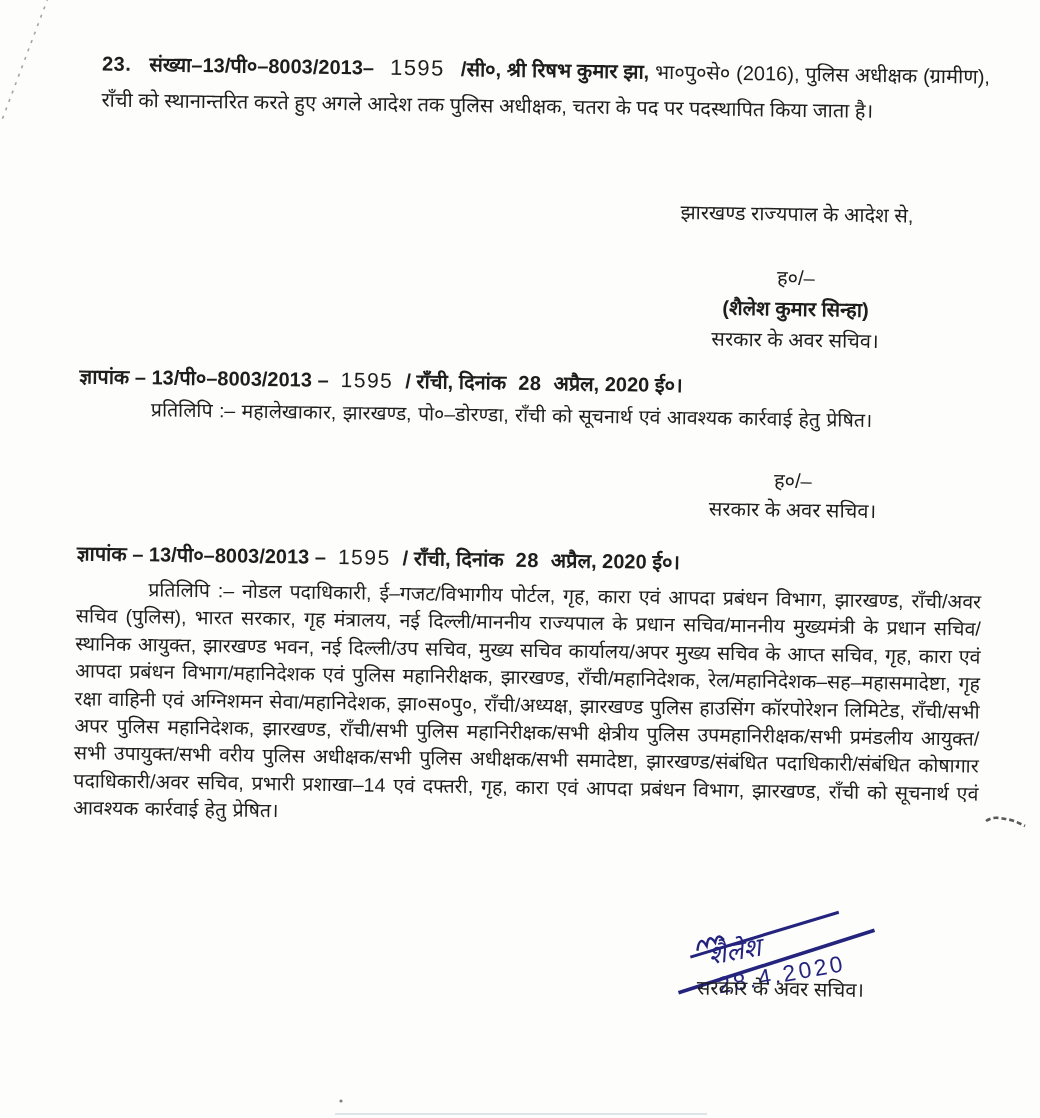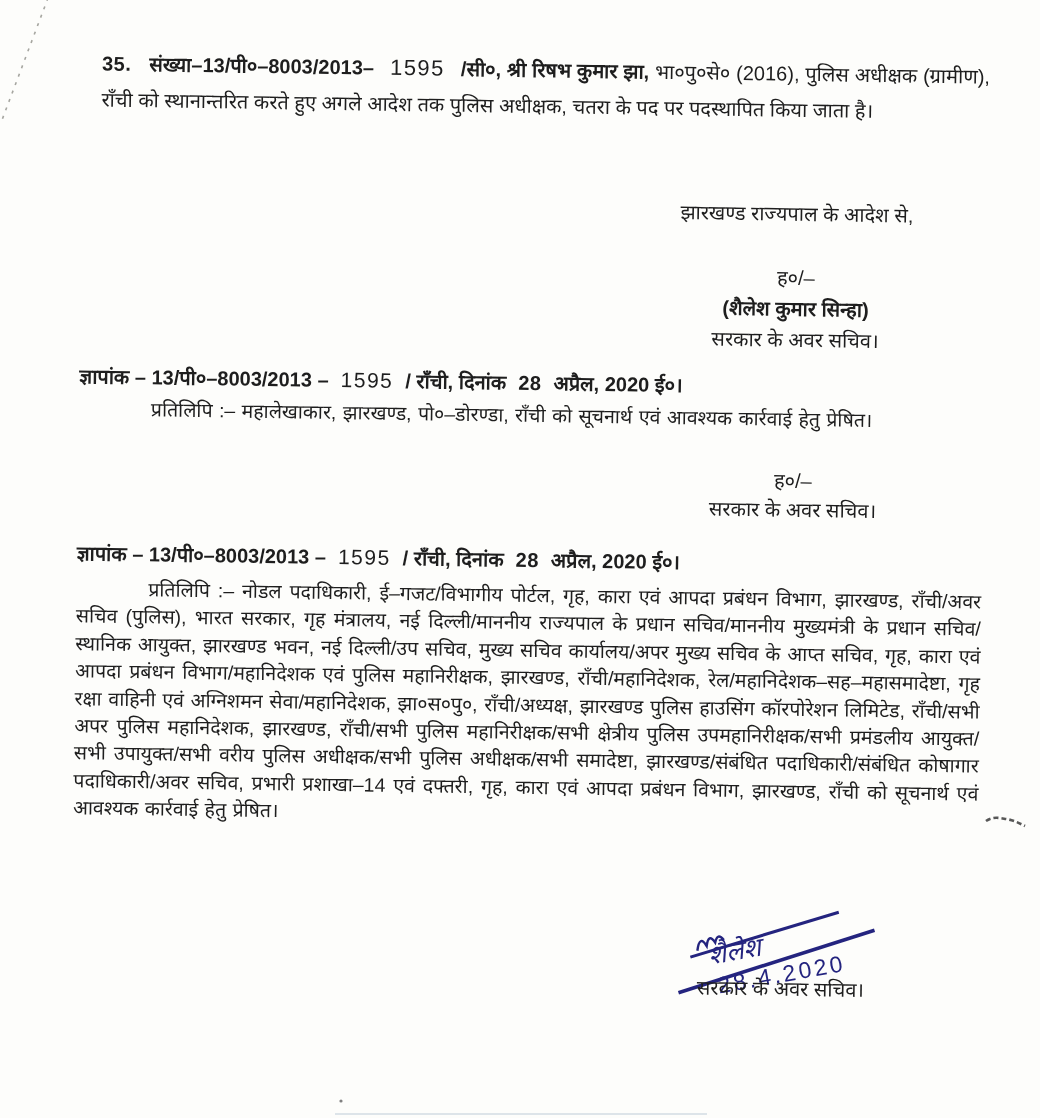--- a/index.html
+++ b/index.html
@@ -59,21 +59,21 @@
   .signature-wrap{left:683px;top:893px;width:238px;height:94px;}
   .artifacts{position:absolute;inset:0;pointer-events:none;}
 </style>
 </head>
 <body>
 
 <div class="page">
   <div class="skew">
 
     <div class="abs order-para">
-      <span class="item-no">35.</span><span class="bold">संख्या–13/पी०–8003/2013–</span><span class="refnum">1595</span><span class="bold">/सी०, श्री रिषभ कुमार झा,</span>
+      <span class="item-no">23.</span><span class="bold">संख्या–13/पी०–8003/2013–</span><span class="refnum">1595</span><span class="bold">/सी०, श्री रिषभ कुमार झा,</span>
       <span>भा०पु०से० (2016), पुलिस अधीक्षक (ग्रामीण), राँची को स्थानान्तरित करते हुए अगले आदेश तक पुलिस अधीक्षक, चतरा के पद पर पदस्थापित किया जाता है।</span>
     </div>
 
     <div class="abs by-order">झारखण्ड राज्यपाल के आदेश से,</div>
 
     <div class="abs sig-block sig1">
       <div>ह०/–</div>
       <div class="bold">(शैलेश कुमार सिन्हा)</div>
       <div>सरकार के अवर सचिव।</div>
     </div>

